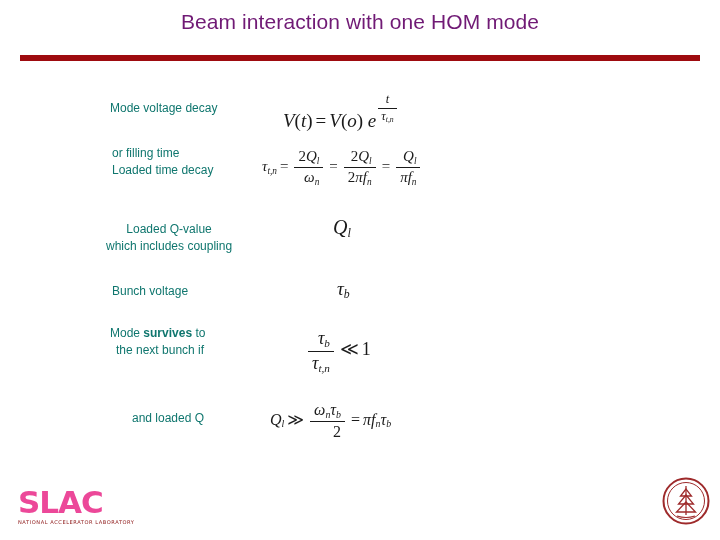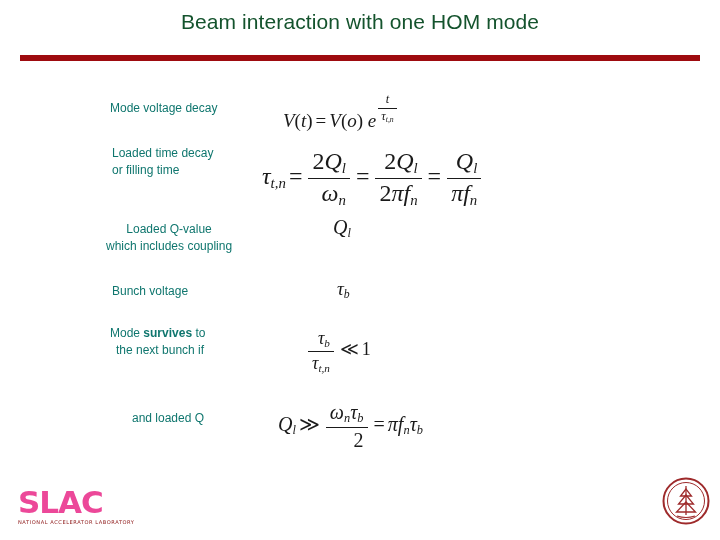--- a/index.html
+++ b/index.html
@@ -19,21 +19,21 @@
   }
 
   
   #slide-title {
     position: absolute;
     left: 20px;
     top: 10px;
     width: 680px;
     text-align: center;
     font-size: 21px;
-    color: #14532d;
+    color: #701a75;
     letter-spacing: 0.1px;
     white-space: nowrap;
   }
   #title-rule {
     position: absolute;
     left: 20px;
     top: 55px;
     width: 680px;
     height: 6px;
     background: #9e0b0f;
@@ -140,25 +140,25 @@
     <div class="label">
       <span>Mode voltage decay</span>
     </div>
   </div>
   <div class="formula" style="left:283px; top:93px; font-size:19px;">
     <span class="mi">V</span><span class="mn">(</span><span class="mi">t</span><span class="mn">)</span><span class="op">=</span><span class="mi">V</span><span class="mn">(</span><span class="mi">o</span><span class="mn">)&nbsp;</span><span class="mi">e</span><span class="expfrac"><span class="num"><span class="mi">t</span></span><span class="den"><span class="mi">τ</span><sub class="s">t,n</sub></span></span>
   </div>
 
   <div class="row" style="left:112px; top:145px;">
     <div class="label">
+      <div>or filling time</div>
       <div>Loaded time decay</div>
-      <div>or filling time</div>
-    </div>
-  </div>
-  <div class="formula" style="left:262px; top:148px; font-size:24px;">
+    </div>
+  </div>
+  <div class="formula" style="left:262px; top:148px; font-size:15px;">
     <span class="mi">τ</span><sub class="s">t,n</sub><span class="op">=</span><span class="frac"><span class="num"><span class="mn">2</span><span class="mi">Q</span><sub class="s">l</sub></span><span class="den"><span class="mi">ω</span><sub class="s">n</sub></span></span><span class="op">=</span><span class="frac"><span class="num"><span class="mn">2</span><span class="mi">Q</span><sub class="s">l</sub></span><span class="den"><span class="mn">2</span><span class="mi">π</span><span class="mi">f</span><sub class="s">n</sub></span></span><span class="op">=</span><span class="frac"><span class="num"><span class="mi">Q</span><sub class="s">l</sub></span><span class="den"><span class="mi">π</span><span class="mi">f</span><sub class="s">n</sub></span></span>
   </div>
 
   <div class="row" style="left:106px; top:221px;text-align:center;">
     <div class="label">
       <div>Loaded Q-value</div>
       <div>which includes coupling</div>
     </div>
   </div>
   <div class="formula" style="left:333px; top:216px; font-size:20px;">
@@ -182,21 +182,21 @@
   </div>
   <div class="formula" style="left:305px; top:328px; font-size:18px;">
     <span class="frac"><span class="num"><span class="mi">τ</span><sub class="s">b</sub></span><span class="den"><span class="mi">τ</span><sub class="s">t,n</sub></span></span><span class="op">≪</span><span class="mn">1</span>
   </div>
 
   <div class="row" style="left:132px; top:410px;">
     <div class="label">
       <span>and loaded Q</span>
     </div>
   </div>
-  <div class="formula" style="left:278px; top:401px; font-size:20px;">
+  <div class="formula" style="left:270px; top:401px; font-size:16px;">
     <span class="mi">Q</span><sub class="s">l</sub><span class="op">≫</span><span class="frac"><span class="num"><span class="mi">ω</span><sub class="s">n</sub><span class="mi">τ</span><sub class="s">b</sub></span><span class="den"><span class="mn">2</span></span></span><span class="op">=</span><span class="mi">π</span><span class="mi">f</span><sub class="s">n</sub><span class="mi">τ</span><sub class="s">b</sub>
   </div>
 
   <div id="slac-logo">
     <span id="slac-wordmark">SLAC</span>
     <span id="slac-tagline">NATIONAL ACCELERATOR LABORATORY</span>
   </div>
 
   <div id="seal">
     <svg width="48" height="48" viewBox="0 0 48 48" aria-hidden="true">

